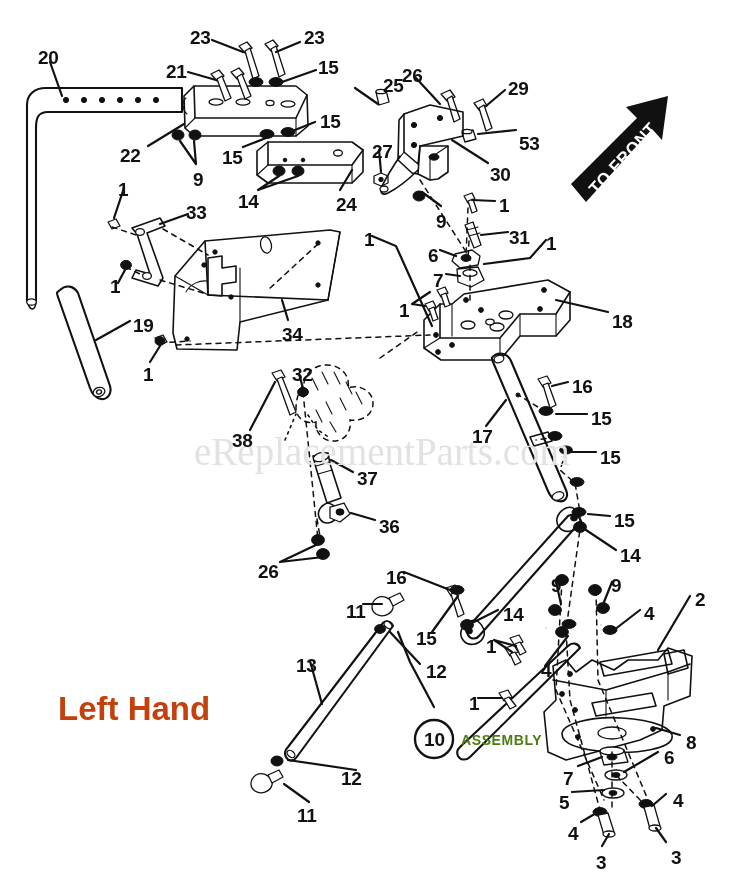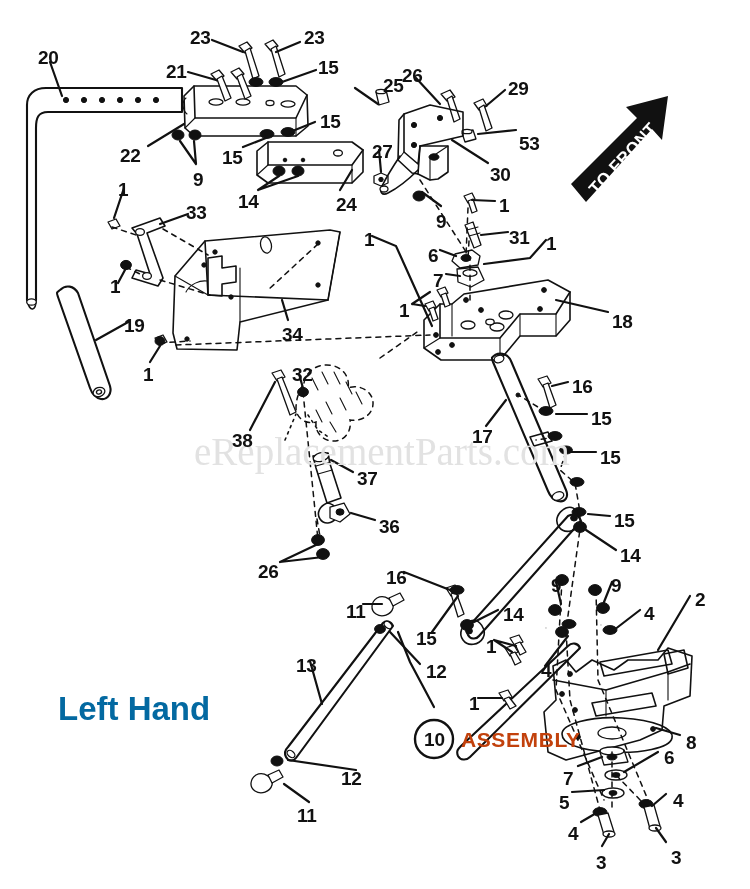--- a/index.html
+++ b/index.html
@@ -2,23 +2,23 @@
 <html><head>
 <meta charset="utf-8">
 <style>
   html,body{margin:0;padding:0;background:#ffffff;}
   body{font-family:"Liberation Sans", sans-serif;}
   #page{position:relative;width:750px;height:889px;background:#fff;overflow:hidden;}
   #svgroot{position:absolute;left:0;top:0;width:750px;height:889px;}
   .num{position:absolute;font-family:"Liberation Sans", sans-serif;font-weight:bold;color:#111;
        font-size:19px;line-height:19px;white-space:nowrap;letter-spacing:-0.3px;}
   .bigtitle{position:absolute;font-family:"Liberation Sans", sans-serif;font-weight:bold;
-       color:#0369a1;font-size:33px;line-height:33px;white-space:nowrap;}
+       color:#c2410c;font-size:33px;line-height:33px;white-space:nowrap;}
   .asmtxt{position:absolute;font-family:"Liberation Sans", sans-serif;font-weight:bold;
-       color:#c2410c;font-size:21px;line-height:18px;letter-spacing:0.6px;white-space:nowrap;}
+       color:#4d7c0f;font-size:14px;line-height:18px;letter-spacing:0.6px;white-space:nowrap;}
   .circnum{position:absolute;font-family:"Liberation Sans", sans-serif;font-weight:bold;
        color:#111;font-size:19px;line-height:19px;white-space:nowrap;}
   .wm{position:absolute;font-family:Liberation Serif, serif;font-weight:normal;
        color:#e2e2e2;font-size:39px;line-height:39px;white-space:nowrap;letter-spacing:0px;}
   .tofront{position:absolute;font-family:"Liberation Sans", sans-serif;font-weight:bold;
        color:#ffffff;font-size:17px;line-height:17px;white-space:nowrap;letter-spacing:0.5px;
        transform-origin:0 0;}
 </style>
 </head>
 <body>
@@ -502,21 +502,21 @@
       <div class="num" style="left: 499px; top: 196px;">1</div>
       <div class="num" style="left: 186px; top: 203px;">33</div>
       <div class="num" style="left: 492px; top: 228px; margin-left: 17px;">31</div>
       <div class="num" style="left: 546px; top: 234px;">1</div>
       <div class="num" style="left: 364px; top: 230px;">1</div>
       <div class="num" style="left: 428px; top: 246px;">6</div>
       <div class="num" style="left: 433px; top: 271px;">7</div>
       <div class="num" style="left: 110px; top: 277px;">1</div>
       <div class="num" style="left: 399px; top: 301px;">1</div>
       <div class="num" style="left: 612px; top: 312px;">18</div>
-      <div class="num" style="left: 124px; top: 316px;">19</div>
+      <div class="num" style="left: 133px; top: 316px;">19</div>
       <div class="num" style="left: 282px; top: 325px;">34</div>
       <div class="num" style="left: 143px; top: 365px;">1</div>
       <div class="num" style="left: 572px; top: 377px;">16</div>
       <div class="num" style="left: 292px; top: 365px;">32</div>
       <div class="num" style="left: 591px; top: 409px;">15</div>
       <div class="num" style="left: 472px; top: 427px;">17</div>
       <div class="num" style="left: 232px; top: 431px;">38</div>
       <div class="num" style="left: 600px; top: 448px;">15</div>
       <div class="num" style="left: 357px; top: 469px;">37</div>
       <div class="num" style="left: 614px; top: 511px;">15</div>

